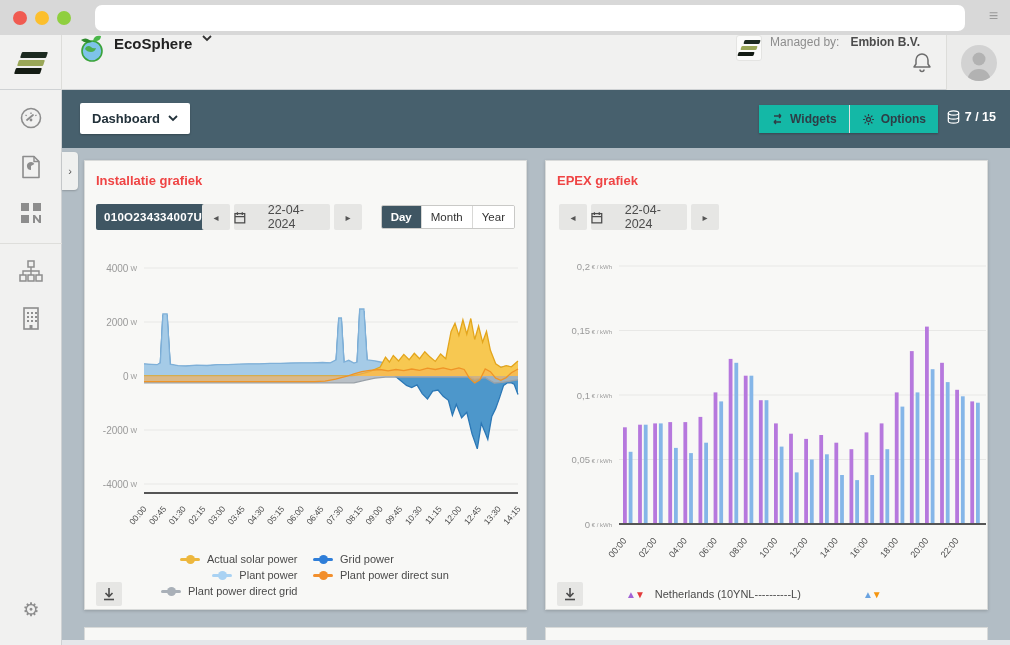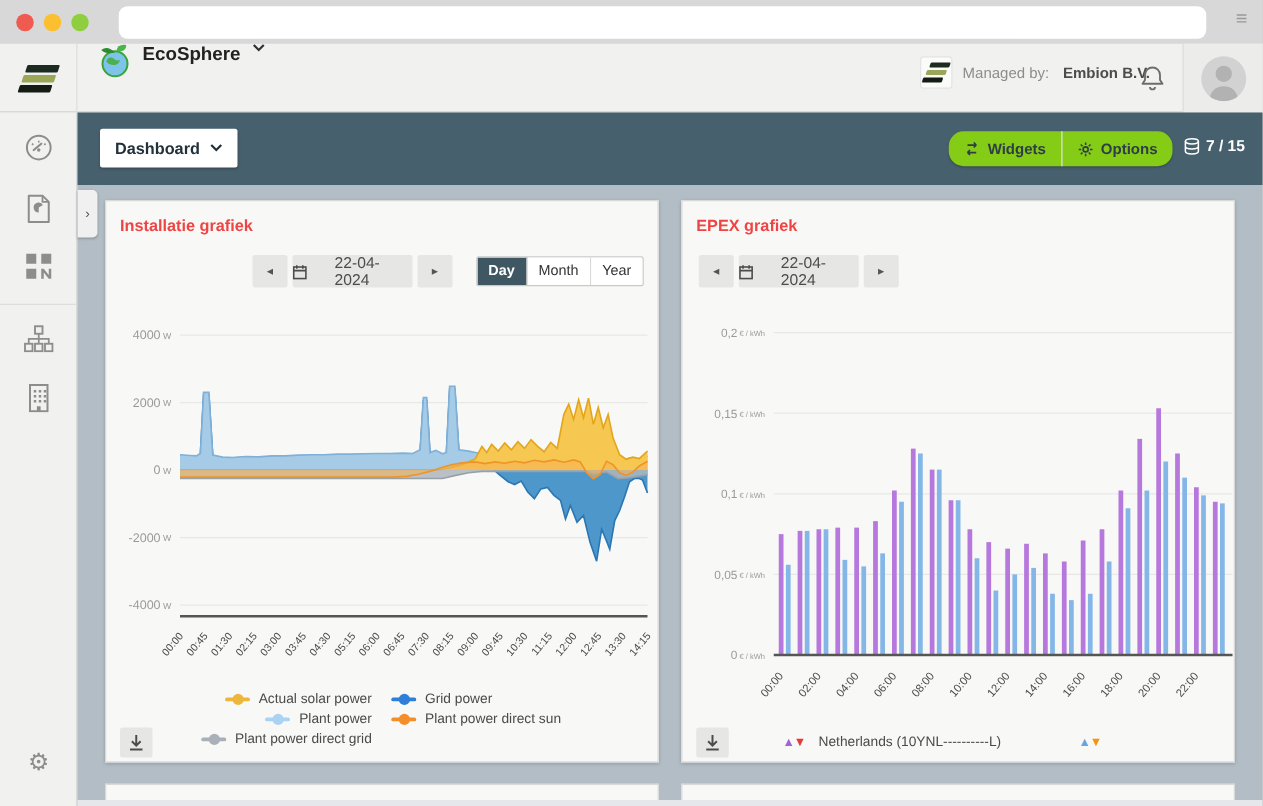--- a/index.html
+++ b/index.html
@@ -18,40 +18,40 @@
   .embion-bars { display:flex; flex-direction:column; gap:2px; }
   .embion-bars i { display:block; width:26px; height:6px; border-radius:1px; }
   .embion-bars i:nth-child(1){ background:#1c2a20; transform:skewX(-18deg) translateX(3px);}
   .embion-bars i:nth-child(2){ background:#9aa758; transform:skewX(-18deg);}
   .embion-bars i:nth-child(3){ background:#141c14; transform:skewX(-18deg) translateX(-3px);}
   .embion-bars.small i { width:16px; height:4px; gap:1px; }
   #brand-zone { position:absolute; left:78px; top:0; height:55px; display:flex; align-items:flex-start; gap:8px; }
   #eco-logo { width:28px; height:28px; }
   #brand-name { font-size:15px; font-weight:bold; color:#222; }
   .caret { font-size:11px; color:#333; margin-left:2px; }
-  #managed-zone { position:absolute; right:65px; top:0; height:45px; display:flex; align-items:center; gap:8px; }
+  #managed-zone { position:absolute; right:65px; top:0; height:45px; display:flex; gap:8px; }
   #managed-logo { width:26px; height:26px; background:#fbfbfa; border:1px solid #e4e4e2; border-radius:3px; display:flex; align-items:center; justify-content:center; }
   #managed-label { font-size:12px; color:#8d8d8d; }
   #managed-value { font-size:12px; font-weight:bold; color:#4c4c4c; margin-left:3px; }
   #bell-wrap { position:absolute; right:78px; top:17px; }
   #avatar-panel { position:absolute; right:0; top:0; width:64px; height:55px; border-left:1px solid #ddddda; background:#ececeb; display:flex; align-items:center; justify-content:center; }
   #avatar { width:36px; height:36px; border-radius:50%; background:#d2d2d2; overflow:hidden; display:flex; align-items:flex-end; justify-content:center; }
   
   #managed-zone { right:90px; }
 
   
   #sidebar { position:absolute; left:0; top:90px; width:62px; height:555px; background:#f1f1f0; border-right:1px solid #cfd2d4; }
   .side-ic { position:absolute; left:0; width:62px; display:flex; justify-content:center; color:#8d8d8d; }
   #side-divider { position:absolute; left:0; top:153px; width:62px; border-top:1px solid #dededb; }
   #gear-ic { font-size:19px; }
 
   
   #navbar { position:absolute; left:62px; top:90px; width:948px; height:58px; background:#47606d; }
   #dash-btn { position:absolute; left:18px; top:13px; height:31px; background:#fff; border-radius:2px; display:flex; align-items:center; padding:0 12px; gap:8px; font-size:13px; font-weight:bold; color:#22313a; box-shadow:0 1px 2px rgba(0,0,0,.25); }
-  #nav-right { position:absolute; right:72px; top:15px; display:flex; background:#84cc16; border-radius:12px; box-shadow:0 1px 2px rgba(0,0,0,.25); }
+  #nav-right { position:absolute; right:72px; top:15px; display:flex; background:#14b8a6; border-radius:0; box-shadow:0 1px 2px rgba(0,0,0,.25); }
   .nav-btn { height:28px; display:flex; align-items:center; gap:6px; padding:0 12px; font-size:12px; font-weight:bold; color:#2e3d46; }
   .nav-btn + .nav-btn { border-left:1px solid #e0e0e0; }
   #widget-count { position:absolute; right:14px; top:20px; display:flex; align-items:center; gap:5px; color:#fff; font-size:12.5px; font-weight:bold;padding-left:20px; }
 
   
   #content { position:absolute; left:62px; top:148px; width:948px; height:497px; background:#b2bdc5; }
   #expander { position:absolute; left:0; top:4px; width:16px; height:38px; background:#eff0ef; border-radius:0 4px 4px 0; box-shadow:0 1px 2px rgba(0,0,0,.2); display:flex; align-items:center; justify-content:center; font-size:11px; color:#555; }
   .card { position:absolute; top:12px; width:443px; height:450px; background:#f8f8f6; border:1px solid #d8dad9; box-shadow:0 1px 3px rgba(0,0,0,.18); }
   #card1 { left:22px; } #card2 { left:483px; }
   .card-title { position:absolute; left:11px; top:12px; font-size:13px; font-weight:bold; color:#ef4444; }
@@ -214,20 +214,21 @@
   </div>
 </div>
 
 <div id="content">
   <div id="expander">
     <span>›</span>
   </div>
 
   <div class="card" id="card1">
     <div class="card-title">Installatie grafiek</div>
+    <div id="device-badge">010O234334007U</div>
     <div class="ctl arrow-btn" style="left:117px">◂</div>
     <div class="ctl date-btn" style="left:149px">
       <svg width="12" height="13" viewBox="0 0 12 13">
         <rect x="1" y="2.5" width="10" height="9.5" fill="none" stroke="#4c4c4c" stroke-width="1.3"></rect>
         <path d="M1 5.5 h10 M3.5 1 v3 M8.5 1 v3" stroke="#4c4c4c" stroke-width="1.3"></path>
       </svg>
       <span>22-04-2024</span>
     </div>
     <div class="ctl arrow-btn" style="left:249px">▸</div>
     <div id="seg">

